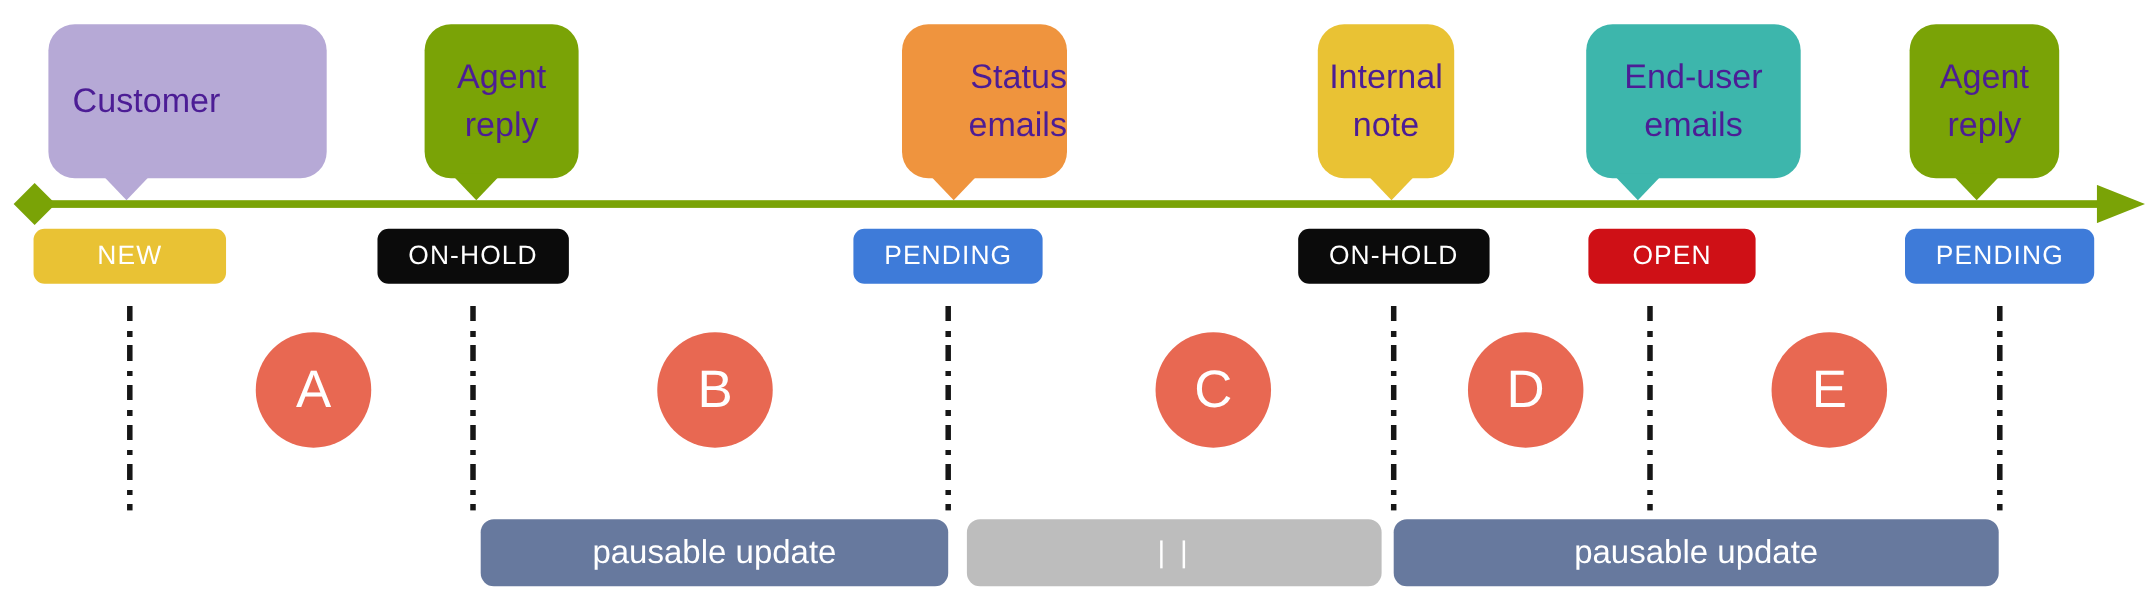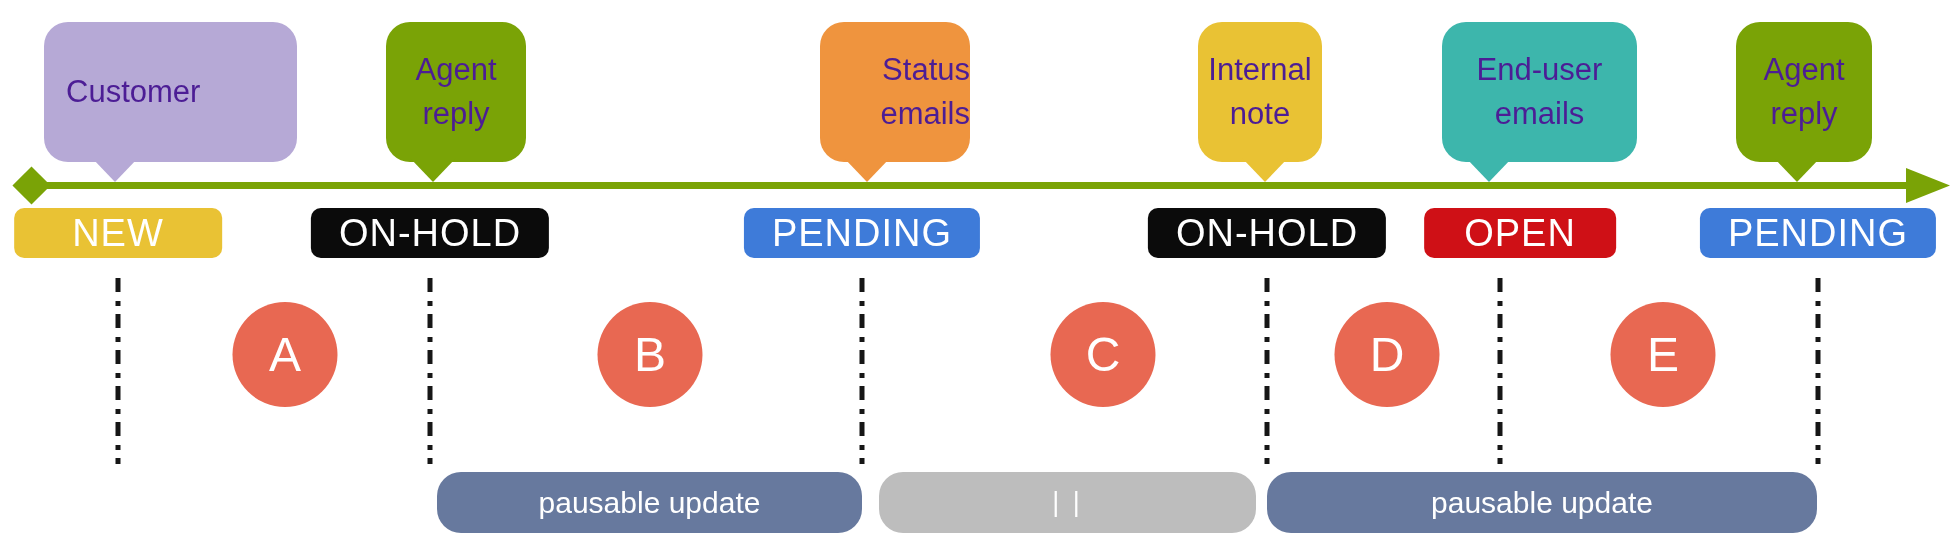--- a/index.html
+++ b/index.html
@@ -16,35 +16,35 @@
   
   .bubble{position:absolute;top:22px;height:140px;border-radius:24px;color:#4c1d95;
     display:flex;align-items:center;justify-content:center;text-align:center;
     font-size:31px;line-height:44px;}
   .bubble .btxt{width:100%;}
   .bubble.align-left .btxt{text-align:left;padding-left:22px;}
   .tail{position:absolute;top:136px;width:46px;height:24px;
     clip-path:polygon(0 0,100% 0,50% 100%);}
   
   .badge{position:absolute;top:208px;height:50px;line-height:50px;border-radius:10px;
-    color:#fff;font-size:38px;letter-spacing:1px;padding:0 28px;text-align:center;
+    color:#fff;font-size:24px;letter-spacing:1px;padding:0 28px;text-align:center;
     transform:translateX(-50%);white-space:nowrap;}
   .badge.pad-lg{padding:0 58px;}
   .badge.pad-md{padding:0 40px;margin-left:20px;}
   
   .dash{position:absolute;top:278px;height:186px;width:5px;transform:translateX(-50%);
     background:repeating-linear-gradient(to bottom,
       #161616 0 14px, transparent 14px 23px,
       #161616 23px 28px, transparent 28px 36px);}
   
   .circle{position:absolute;top:302px;width:105px;height:105px;border-radius:50%;
     transform:translateX(-50%);color:#fff;font-size:48px;
     display:flex;align-items:center;justify-content:center;}
   
-  .bar{position:absolute;top:472px;height:61px;border-radius:24px;color:#fff;
+  .bar{position:absolute;top:472px;height:61px;border-radius:12px;color:#fff;
     font-size:30px;display:flex;align-items:center;justify-content:center;
     white-space:pre;}
   .bar.bar-pause{font-size:27px;letter-spacing:3px;}
 </style>
 </head>
 <body>
 
 <div class="stage">
 
   <div class="tl-line" style="background: rgb(122, 163, 6);"></div>

